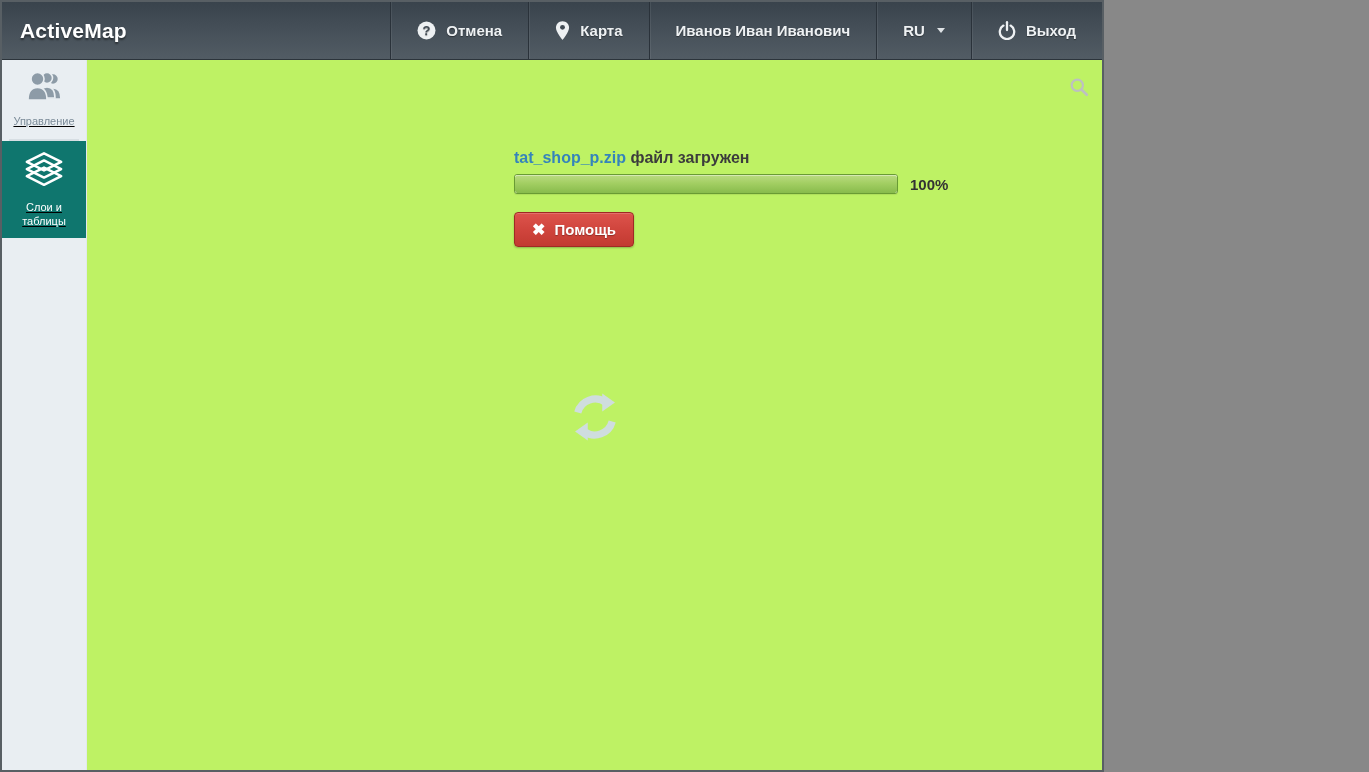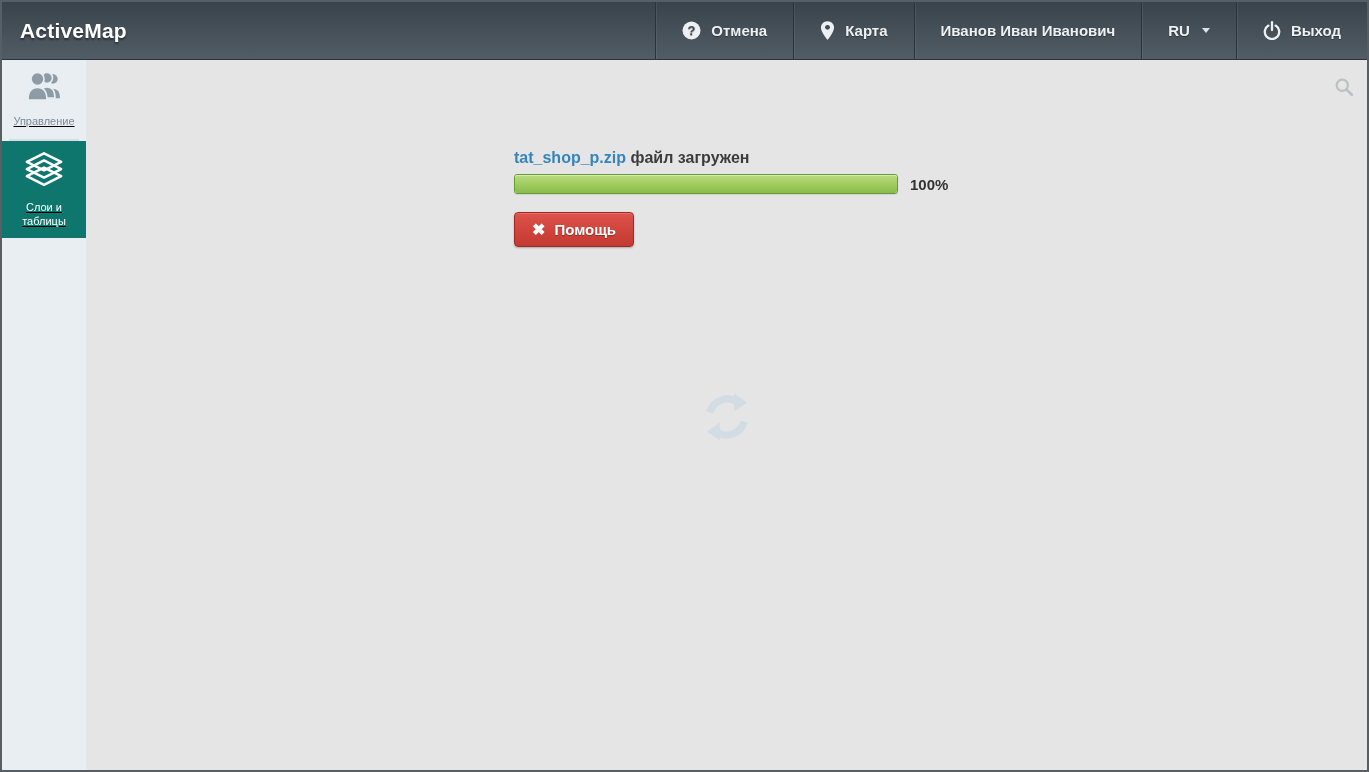--- a/index.html
+++ b/index.html
@@ -1,18 +1,18 @@
 <!DOCTYPE html>
 <html><head>
 <meta charset="utf-8">
 <style>
   * { margin:0; padding:0; box-sizing:border-box; }
   html,body { width:1369px; height:772px; overflow:hidden; background:#888;
               font-family:"Liberation Sans", sans-serif; }
-  .window { position:relative; width:1369px; height:772px;
+  .window { position:relative; width:1104px; height:772px;
             border:2px solid #585f64; background:#fdfefe; }
 
   
   .topbar { position:absolute; top:0; left:0; right:0; height:58px;
             background:linear-gradient(180deg,#39434c 0%,#47515a 55%,#525c64 100%);
             display:flex; align-items:stretch; color:#eef1f3;
             border-bottom:1px solid #2c343b; }
   .logo { font-size:21px; font-weight:bold; color:#fff; letter-spacing:.2px;
           padding-left:18px; display:flex; align-items:center;
           text-shadow:0 2px 2px rgba(0,0,0,.45); }
@@ -32,21 +32,21 @@
              background:#e9eef2; border-right:1px solid #e2e8ec;text-decoration:underline; }
   .side-item { display:flex; flex-direction:column; align-items:center;
                justify-content:center; gap:9px; min-height:78px;
                padding:10px 3px; text-align:center; cursor:pointer;
                color:#7b8b98; font-size:11px; line-height:1.3; }
   .side-item.active { background:#0f766e; color:#fff; min-height:90px; }
   .side-divider { height:1px; background:#d7dee3; margin:0 7px; }
 
   
   .content { position:absolute; top:58px; left:85px; right:0; bottom:0;
-             background:#e5e5e5; }
+             background:#bef264; }
   .search { position:absolute; top:17px; right:13px; cursor:pointer; }
 
   .upload { position:absolute; left:427px; top:89px; width:460px; }
   .upload-title { font-size:16px; font-weight:bold; color:#3c3c3c; }
   .file-link { color:#3584bb; text-decoration:none; font-weight:bold; cursor:pointer; }
   .progress-row { display:flex; align-items:center; gap:12px; margin-top:7px; }
   .progress { width:384px; height:20px; border:1px solid #699b34; border-radius:3px;
               background:#f4f8ee; overflow:hidden;
               box-shadow:0 1px 1px rgba(0,0,0,.08); }
   .progress-fill { height:100%; border-radius:2px;

